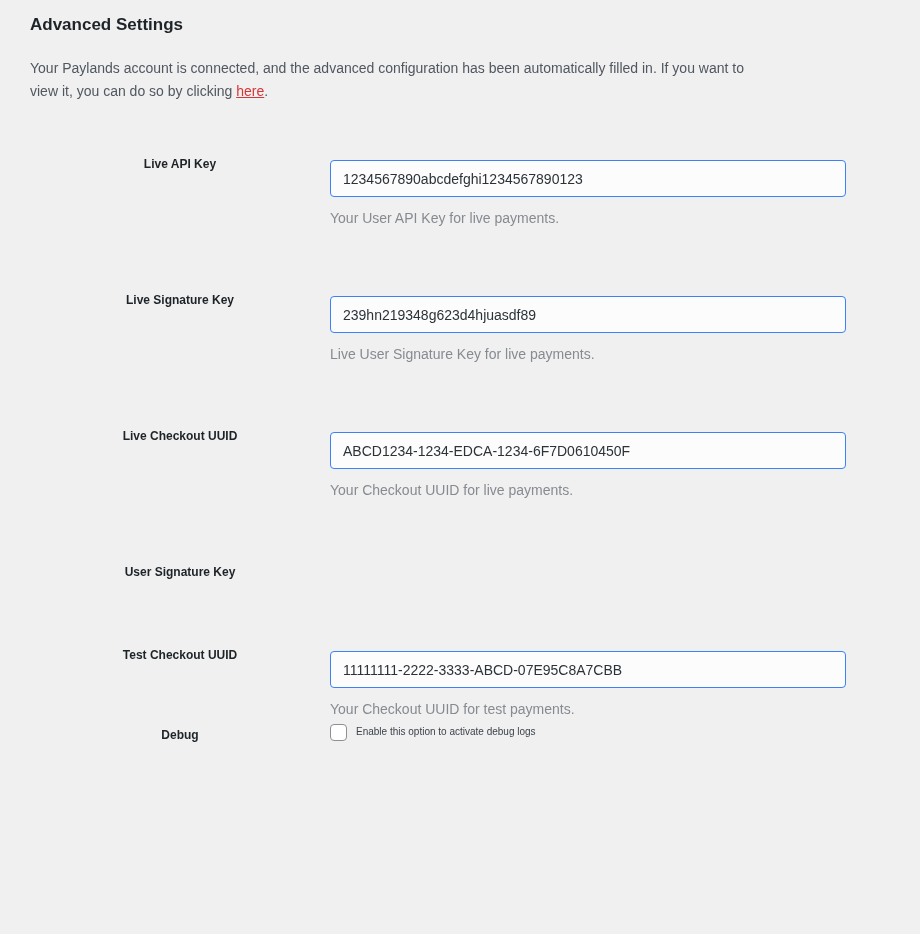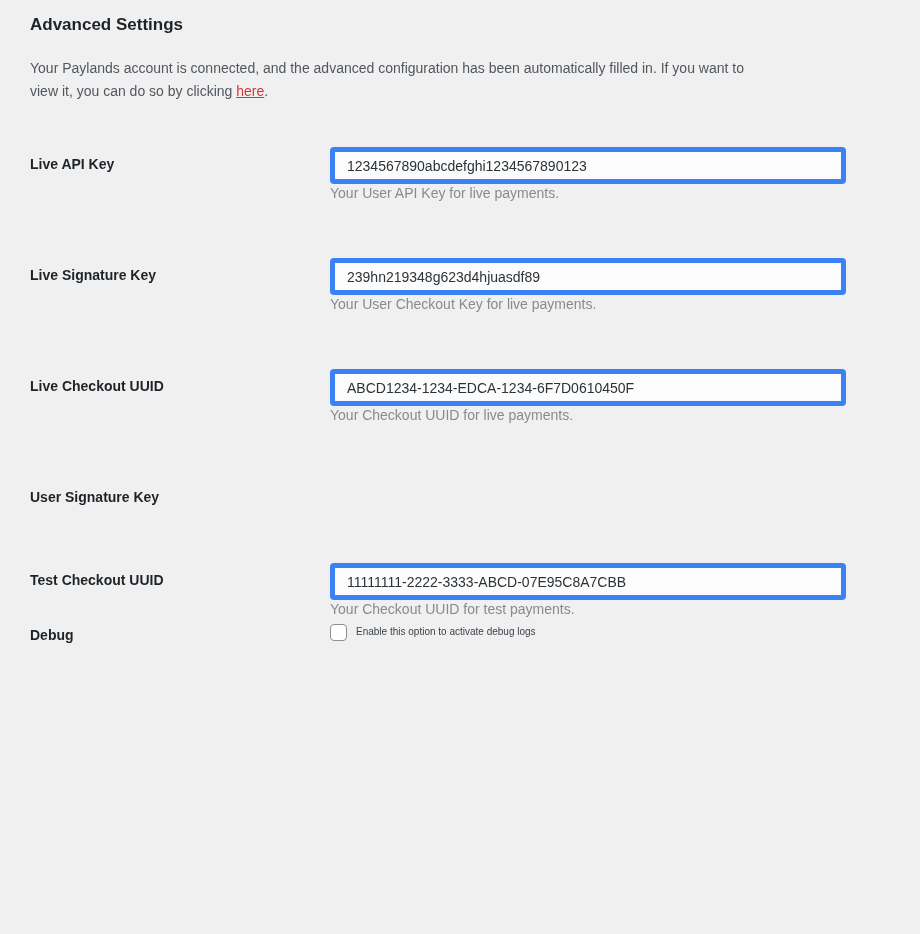--- a/index.html
+++ b/index.html
@@ -39,39 +39,42 @@
   .form-row {
     display: flex;
     align-items: flex-start;
     margin-bottom: 56px;
   }
   .form-row:last-child { margin-bottom: 0; }
   .form-label {
     width: 300px;
     flex: 0 0 300px;
     padding-top: 8px;
-    font-size: 14px;
+    font-size: 12px;
     line-height: 19px;
     font-weight: 700;
     color: #1d2327;
+    text-align: center;
   }
   .form-field { flex: 1; }
   input.regular-text {
     width: 516px;
     height: 37px;
     padding: 8px 12px;
     font-family: "Liberation Sans", sans-serif;
     font-size: 14px;
     color: #2c3338;
     background: #fcfcfc;
-    border: 5px solid #3b82f6;
+    border: 1px solid #3b82f6;
     border-radius: 4px;
     outline: none;
+    margin-top: 13px;
   }
   p.description {
+    margin-top: 12px;
     font-size: 14px;
     line-height: 18px;
     color: #868b90;
   }
   .checkbox-wrap {
     display: flex;
     align-items: center;
     padding-top: 5px;
   }
   input[type="checkbox"].debug-checkbox {
@@ -108,21 +111,21 @@
     <div class="form-field">
       <input type="text" class="regular-text" value="1234567890abcdefghi1234567890123" style="">
       <p class="description">Your User API Key for live payments.</p>
     </div>
   </div>
 
   <div class="form-row">
     <div class="form-label">Live Signature Key</div>
     <div class="form-field">
       <input type="text" class="regular-text" value="239hn219348g623d4hjuasdf89" style="">
-      <p class="description">Your User Checkout Key for live payments.</p>
+      <p class="description">Live User Signature Key for live payments.</p>
     </div>
   </div>
 
   <div class="form-row">
     <div class="form-label">Live Checkout UUID</div>
     <div class="form-field">
       <input type="text" class="regular-text" value="ABCD1234-1234-EDCA-1234-6F7D0610450F" style="">
       <p class="description">Your Checkout UUID for live payments.</p>
     </div>
   </div>

